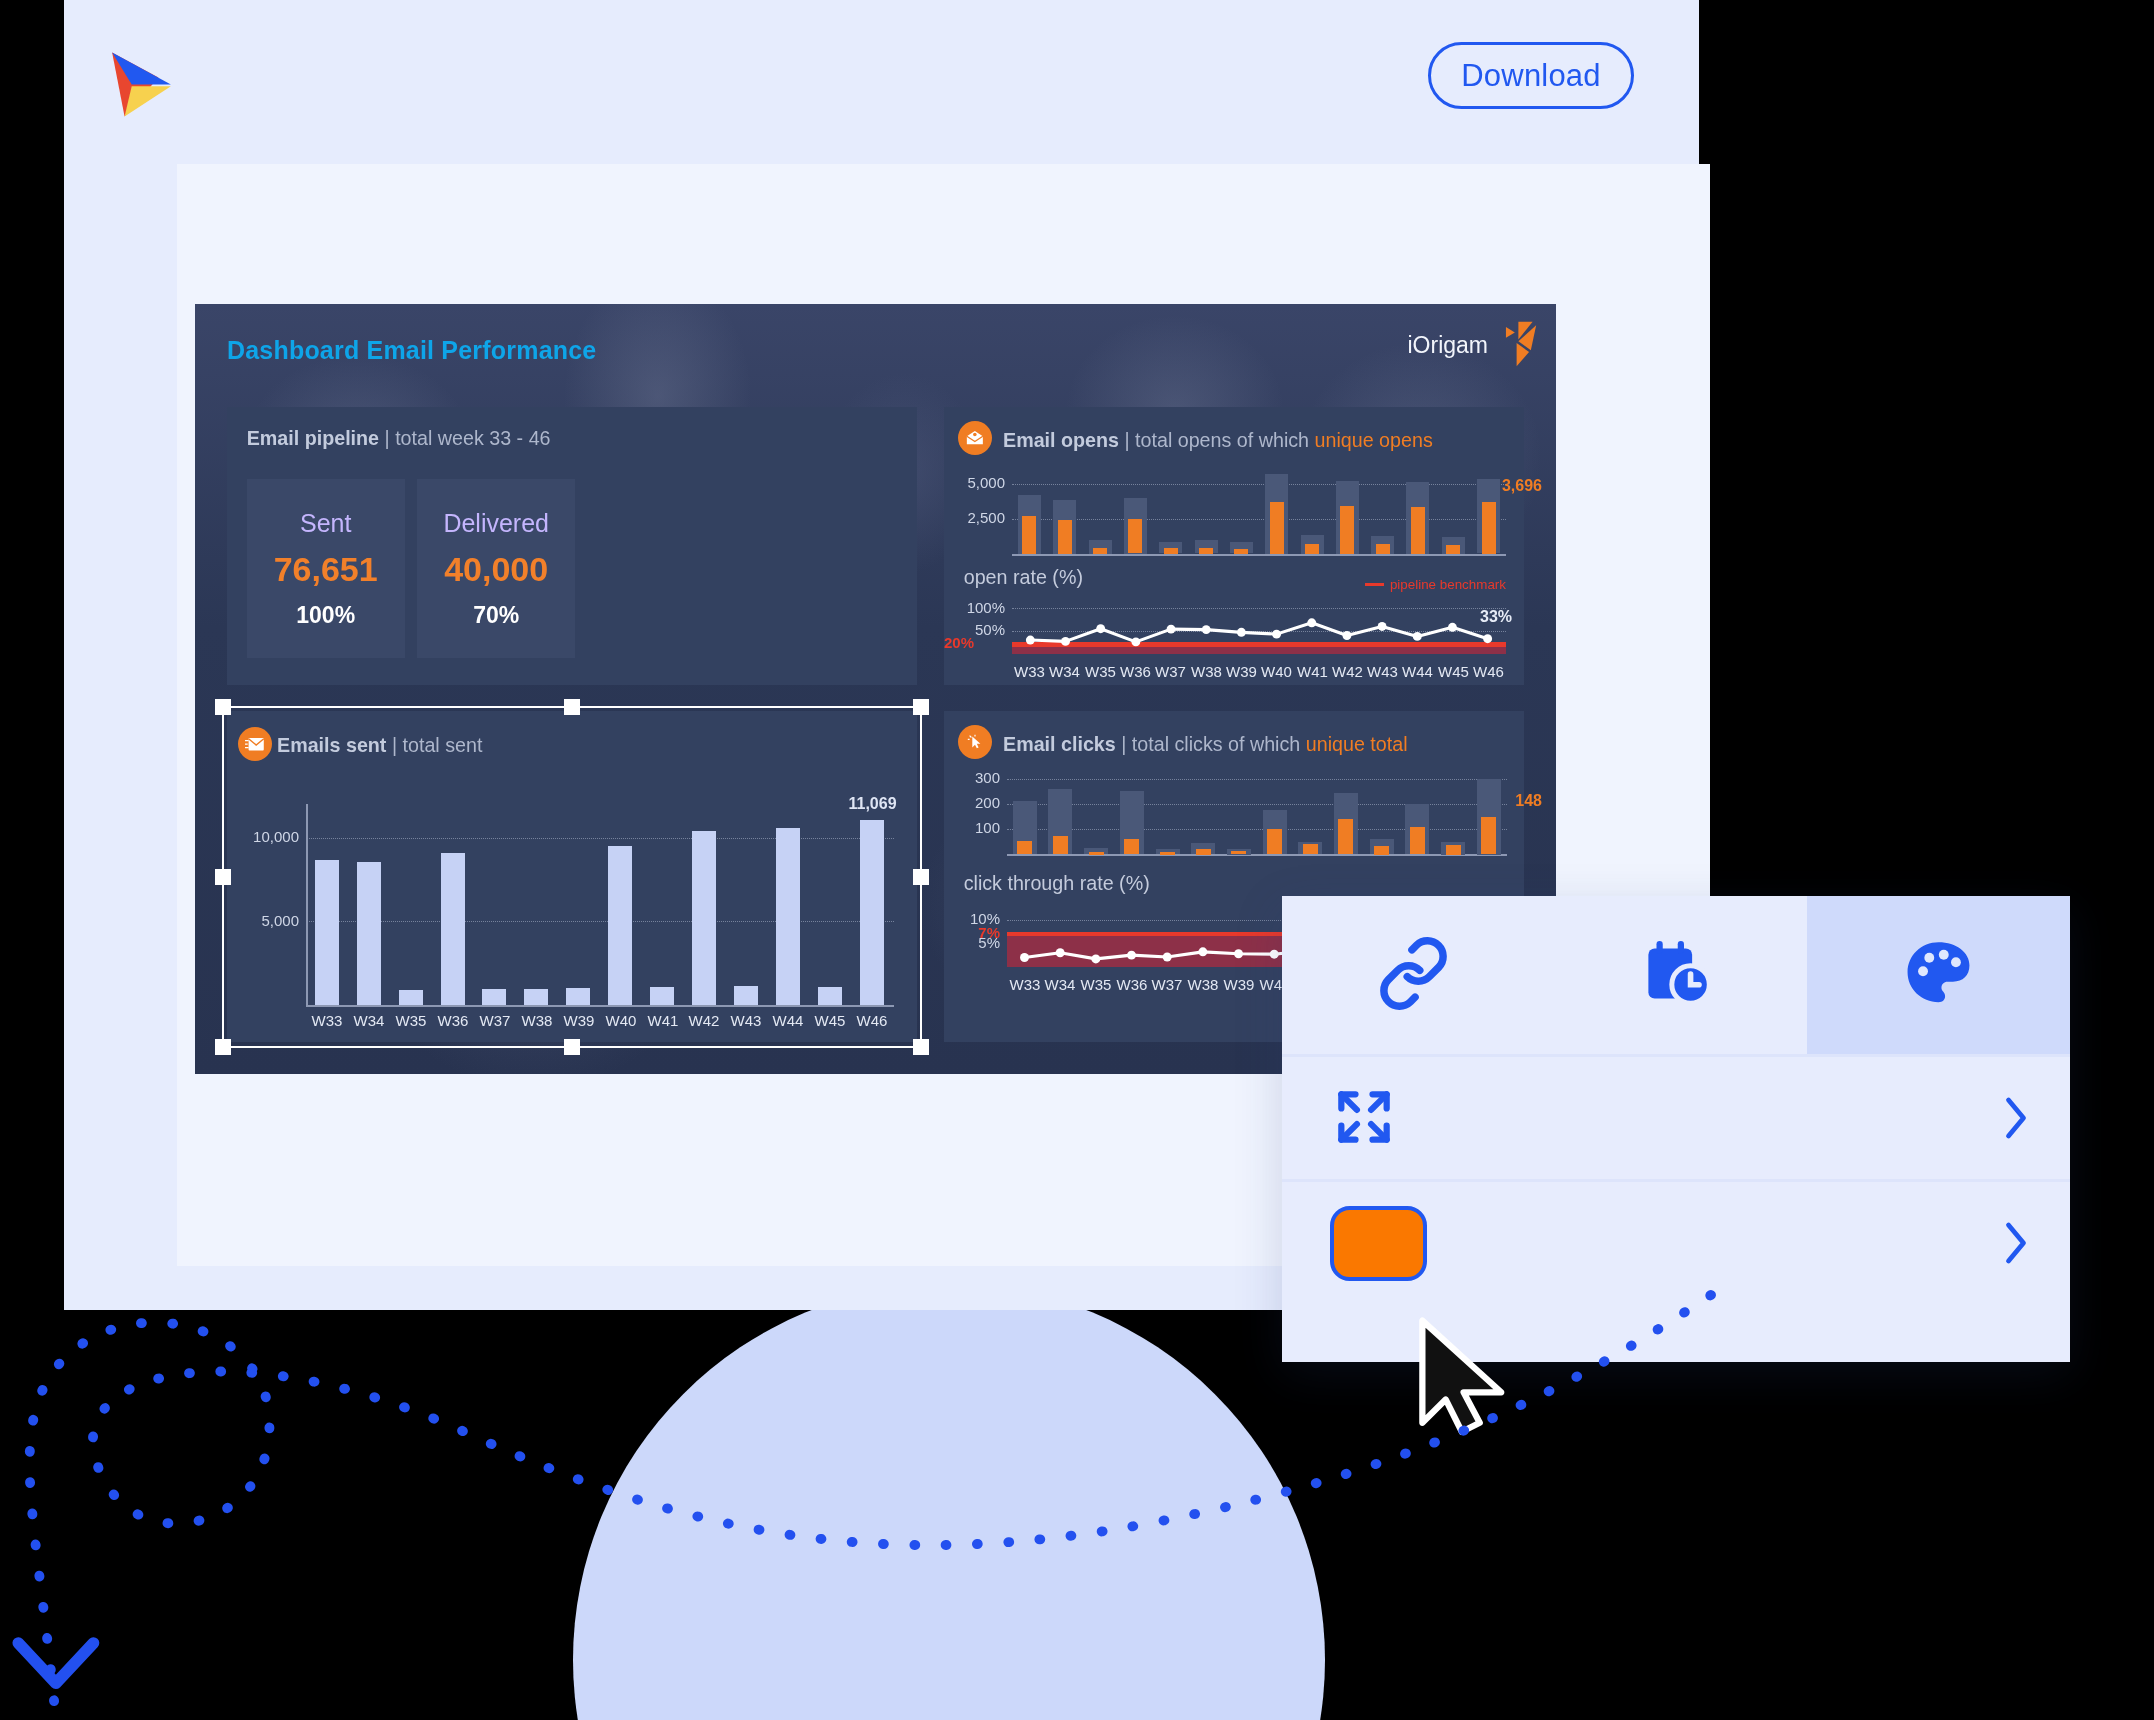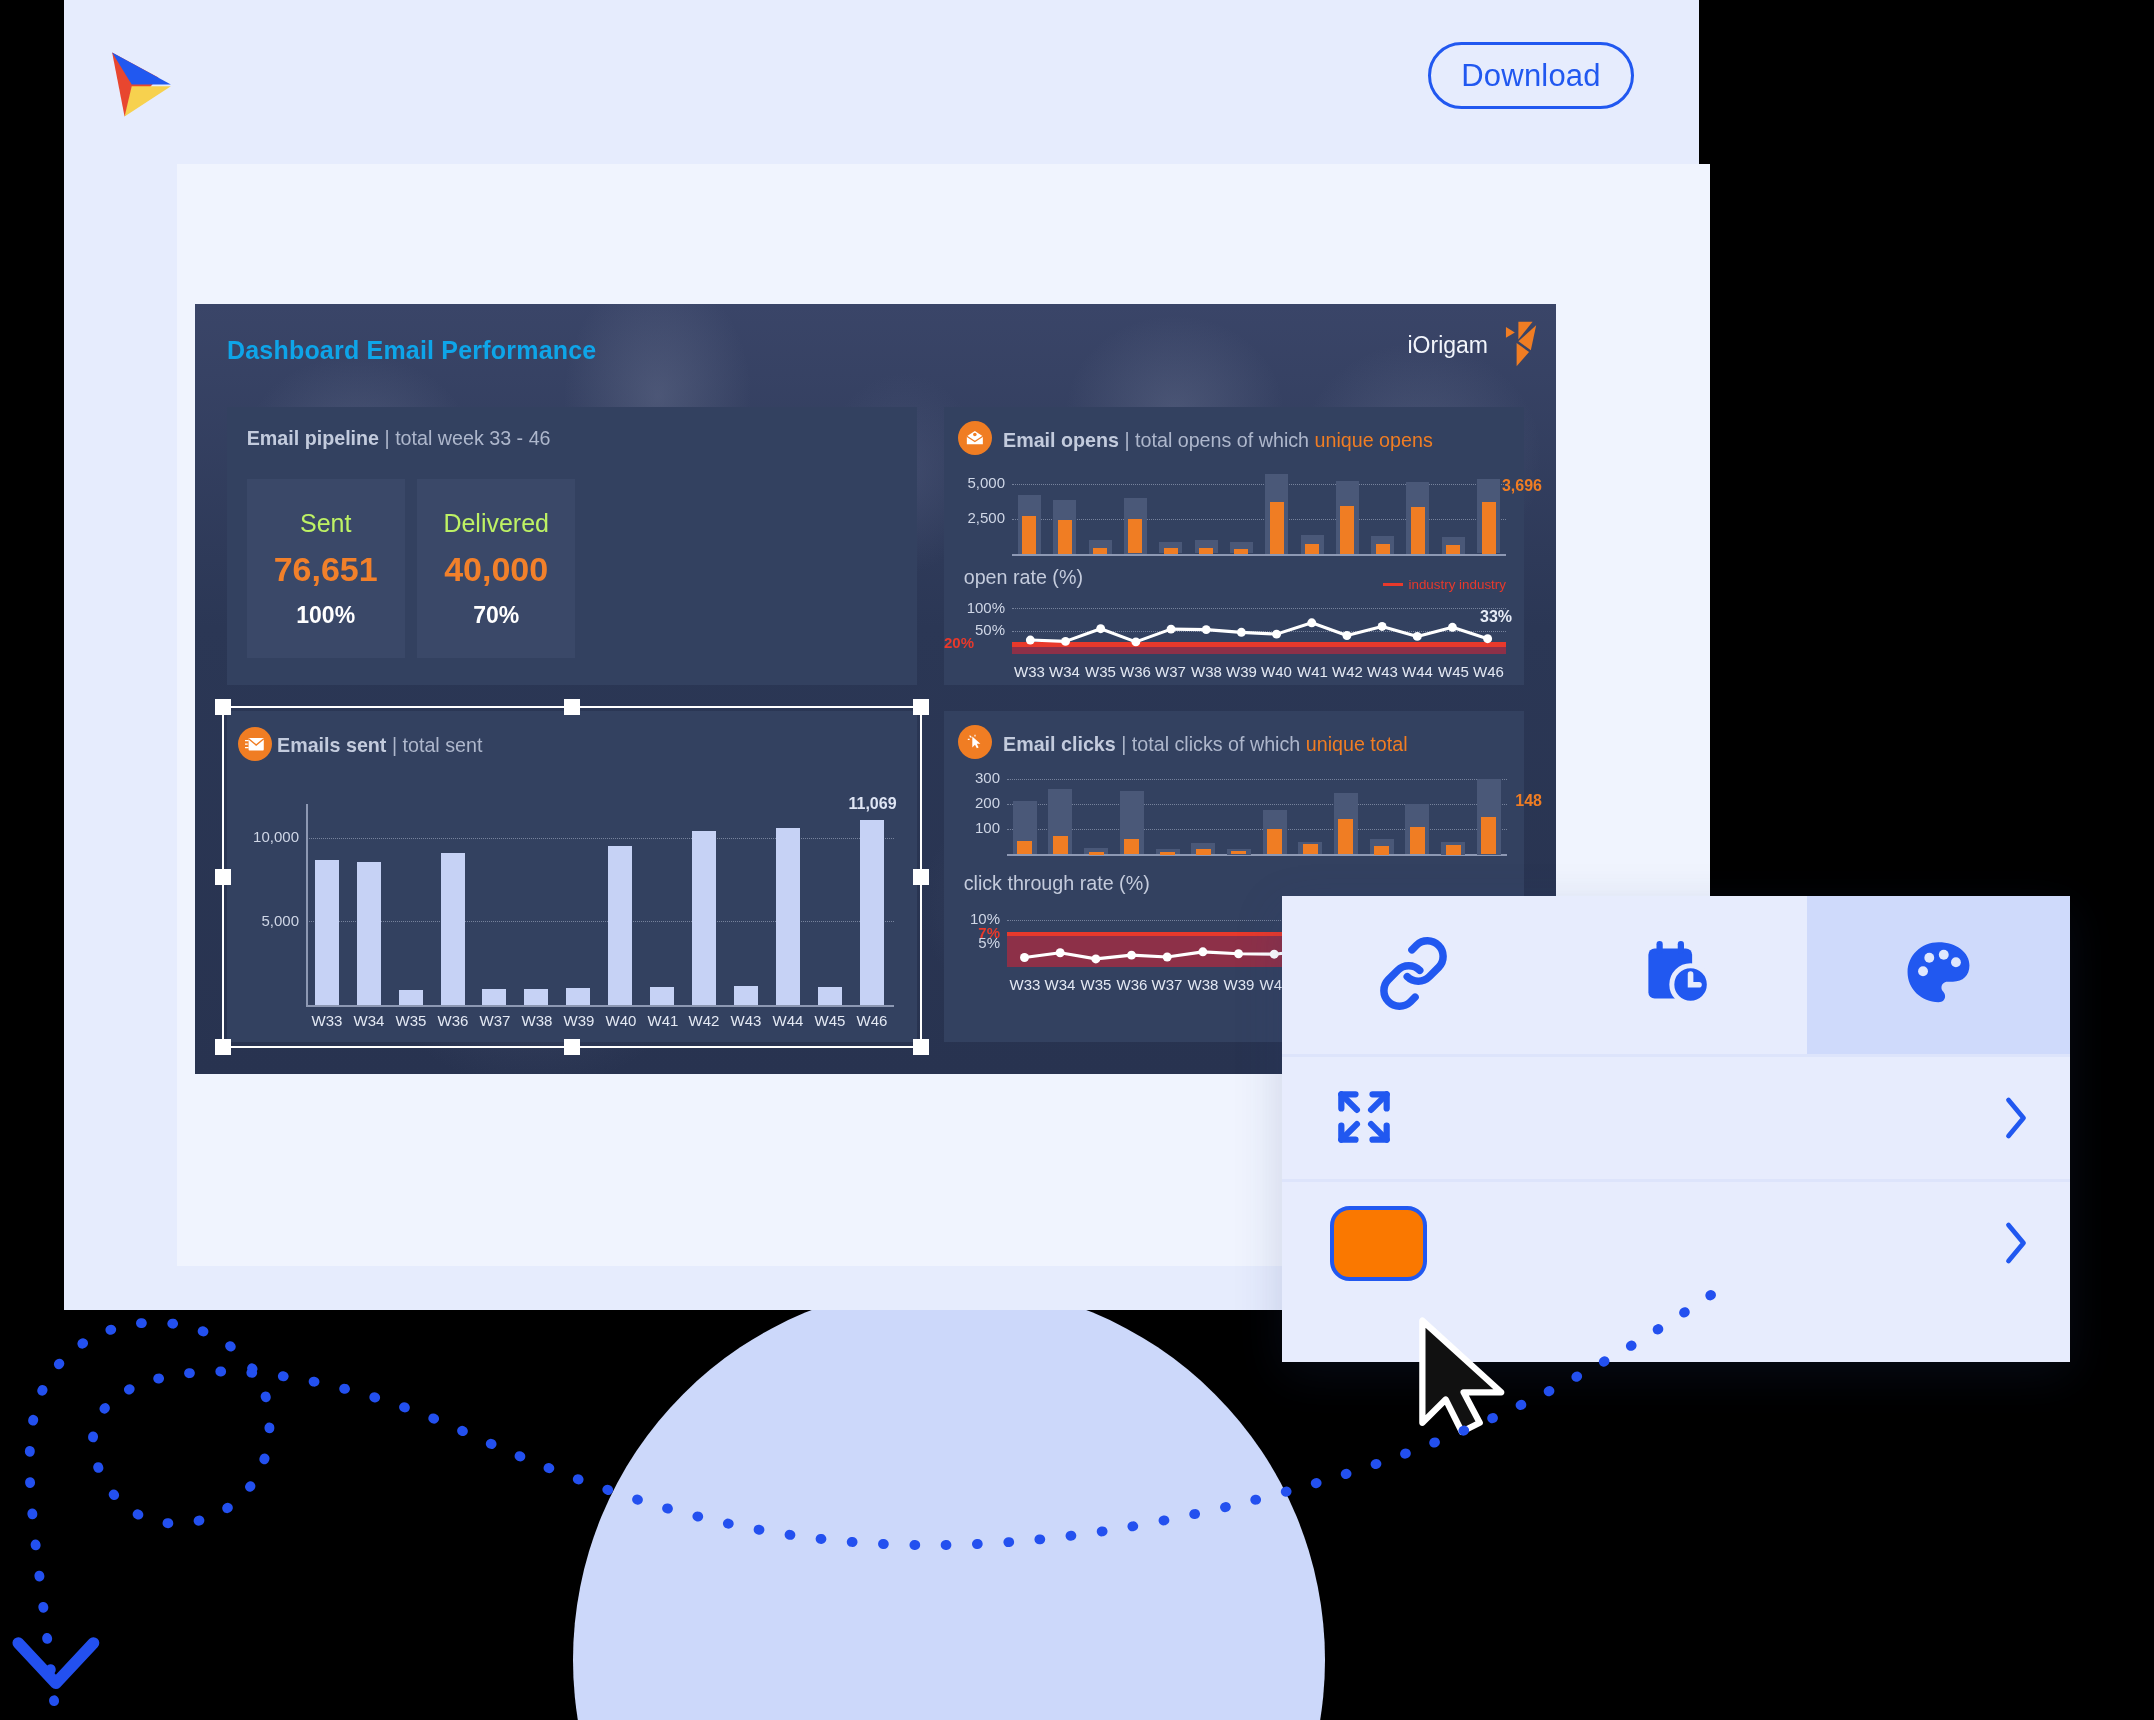--- a/index.html
+++ b/index.html
@@ -66,21 +66,21 @@
   }
 
   
   #pipeline { left: 32px; top: 103px; width: 690px; height: 278px; }
   #pipeline .panel-head { position: absolute; left: 19.7px; top: 19.7px; }
   .kpi-row { position: absolute; left: 19.7px; top: 72px; display: flex; gap: 12.5px; }
   .kpi {
     width: 158px; height: 179px; background: #3a4868;
     display: flex; flex-direction: column; align-items: center; justify-content: center; gap: 12.5px;
   }
-  .kpi-label { color: #bef264; font-size: 25px; }
+  .kpi-label { color: #c4b5fd; font-size: 25px; }
   .kpi-value { color: #f2802a; font-size: 34px; font-weight: bold; }
   .kpi-pct { color: #ffffff; font-size: 23px; font-weight: bold; }
 
   
   #sent { left: 32px; top: 407px; width: 690px; height: 331px; }
   #sent .panel-head { position: absolute; left: 50px; top: 23px; }
   #sent .icon-badge { position: absolute; left: 10.7px; top: 16px; }
 
   
   #opens  { left: 749px; top: 103px; width: 580px; height: 278px; }
@@ -292,21 +292,21 @@
           <div class="bar bar-unique" style="left:396px;top:49px;width:14.4px;height:48px;background:#f07d23;"></div>
           <div class="bar bar-unique" style="left:432px;top:87px;width:14.4px;height:9.8px;background:#f07d23;"></div>
           <div class="bar bar-unique" style="left:467px;top:50px;width:14.4px;height:47px;background:#f07d23;"></div>
           <div class="bar bar-unique" style="left:502px;top:88px;width:14.4px;height:9px;background:#f07d23;"></div>
           <div class="bar bar-unique" style="left:538px;top:45px;width:14.4px;height:52px;background:#f07d23;"></div>
           <div class="datalabel" style="left:491px;top:20px;width:107px;text-align:right;color:#f07d23;">3,696</div>
         </div>
       <div class="sub-title" style="left:19.7px;top:159px;">open rate (%)</div>
       <div class="bench-legend" style="right:18px;top:170px;">
         <span class="bench-dash"></span>
-        <span>industry industry</span>
+        <span>pipeline benchmark</span>
       </div>
       <div class="chart" id="chart-openrate" style="left:0;top:186px;width:580px;height:91px;">
           <div class="gridline" style="left:68px;top:38px;width:494px;"></div>
           <div class="axis-label" style="left:0px;top:28px;width:61px;">50%</div>
           <div class="gridline" style="left:68px;top:15.3px;width:494px;"></div>
           <div class="axis-label" style="left:0px;top:5.5px;width:61px;">100%</div>
           <div class="bench-band" style="left:68px;top:52px;width:494px;height:9px;"></div>
           <div class="bench-line" style="left:68px;top:49px;width:494px;"></div>
           <div class="bench-tick" style="left:0px;top:41px;width:61px;text-align:left;">20%</div>
           <svg width="580" height="91" style="position:absolute;left:0;top:0;" viewBox="0 0 648 102">

